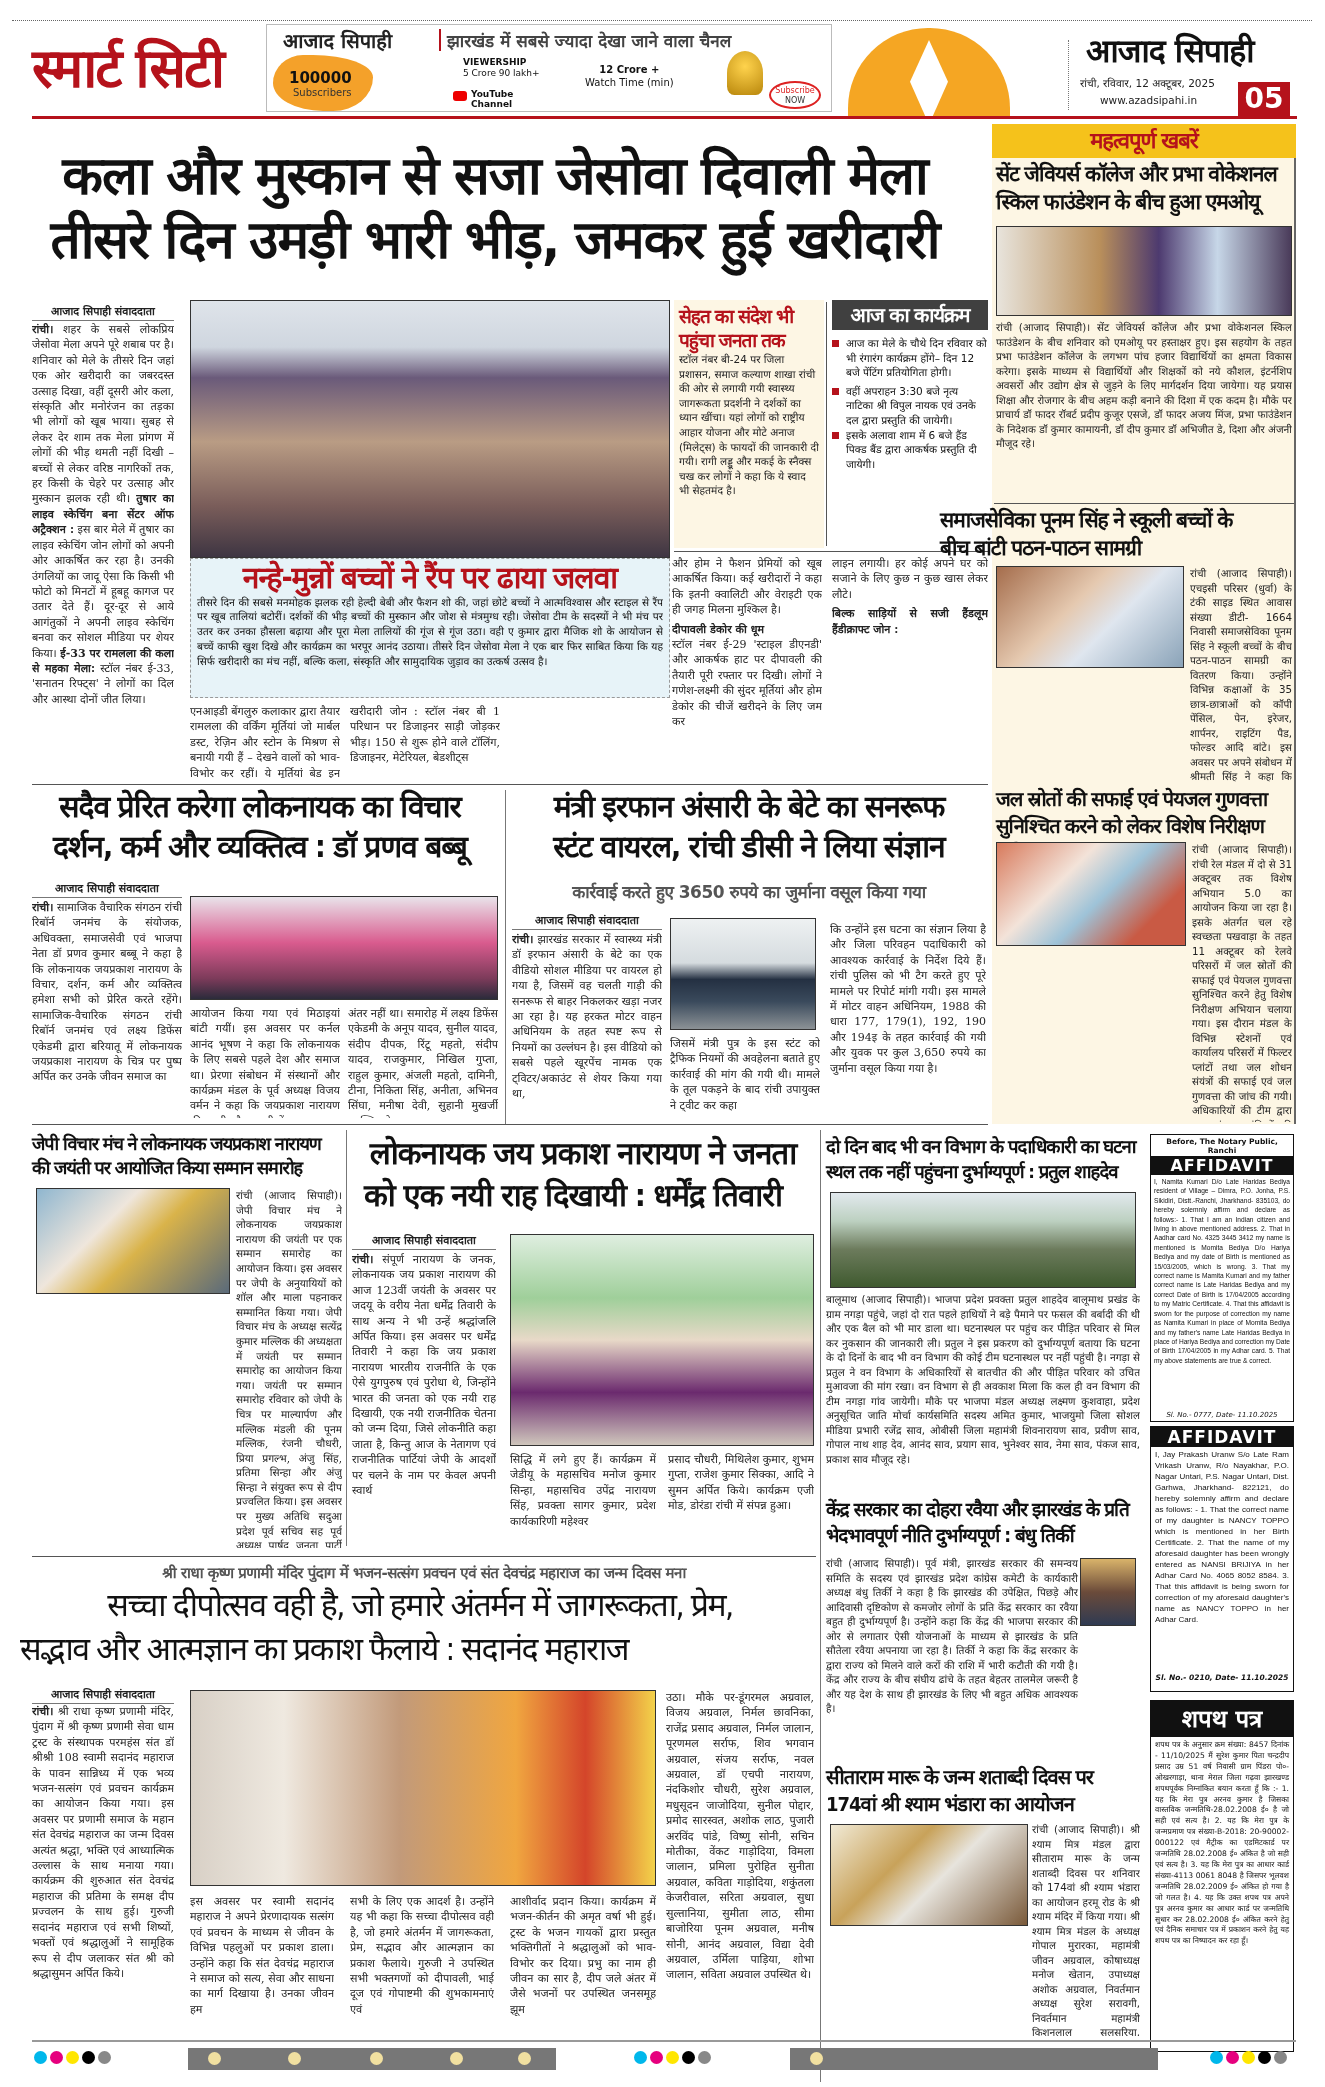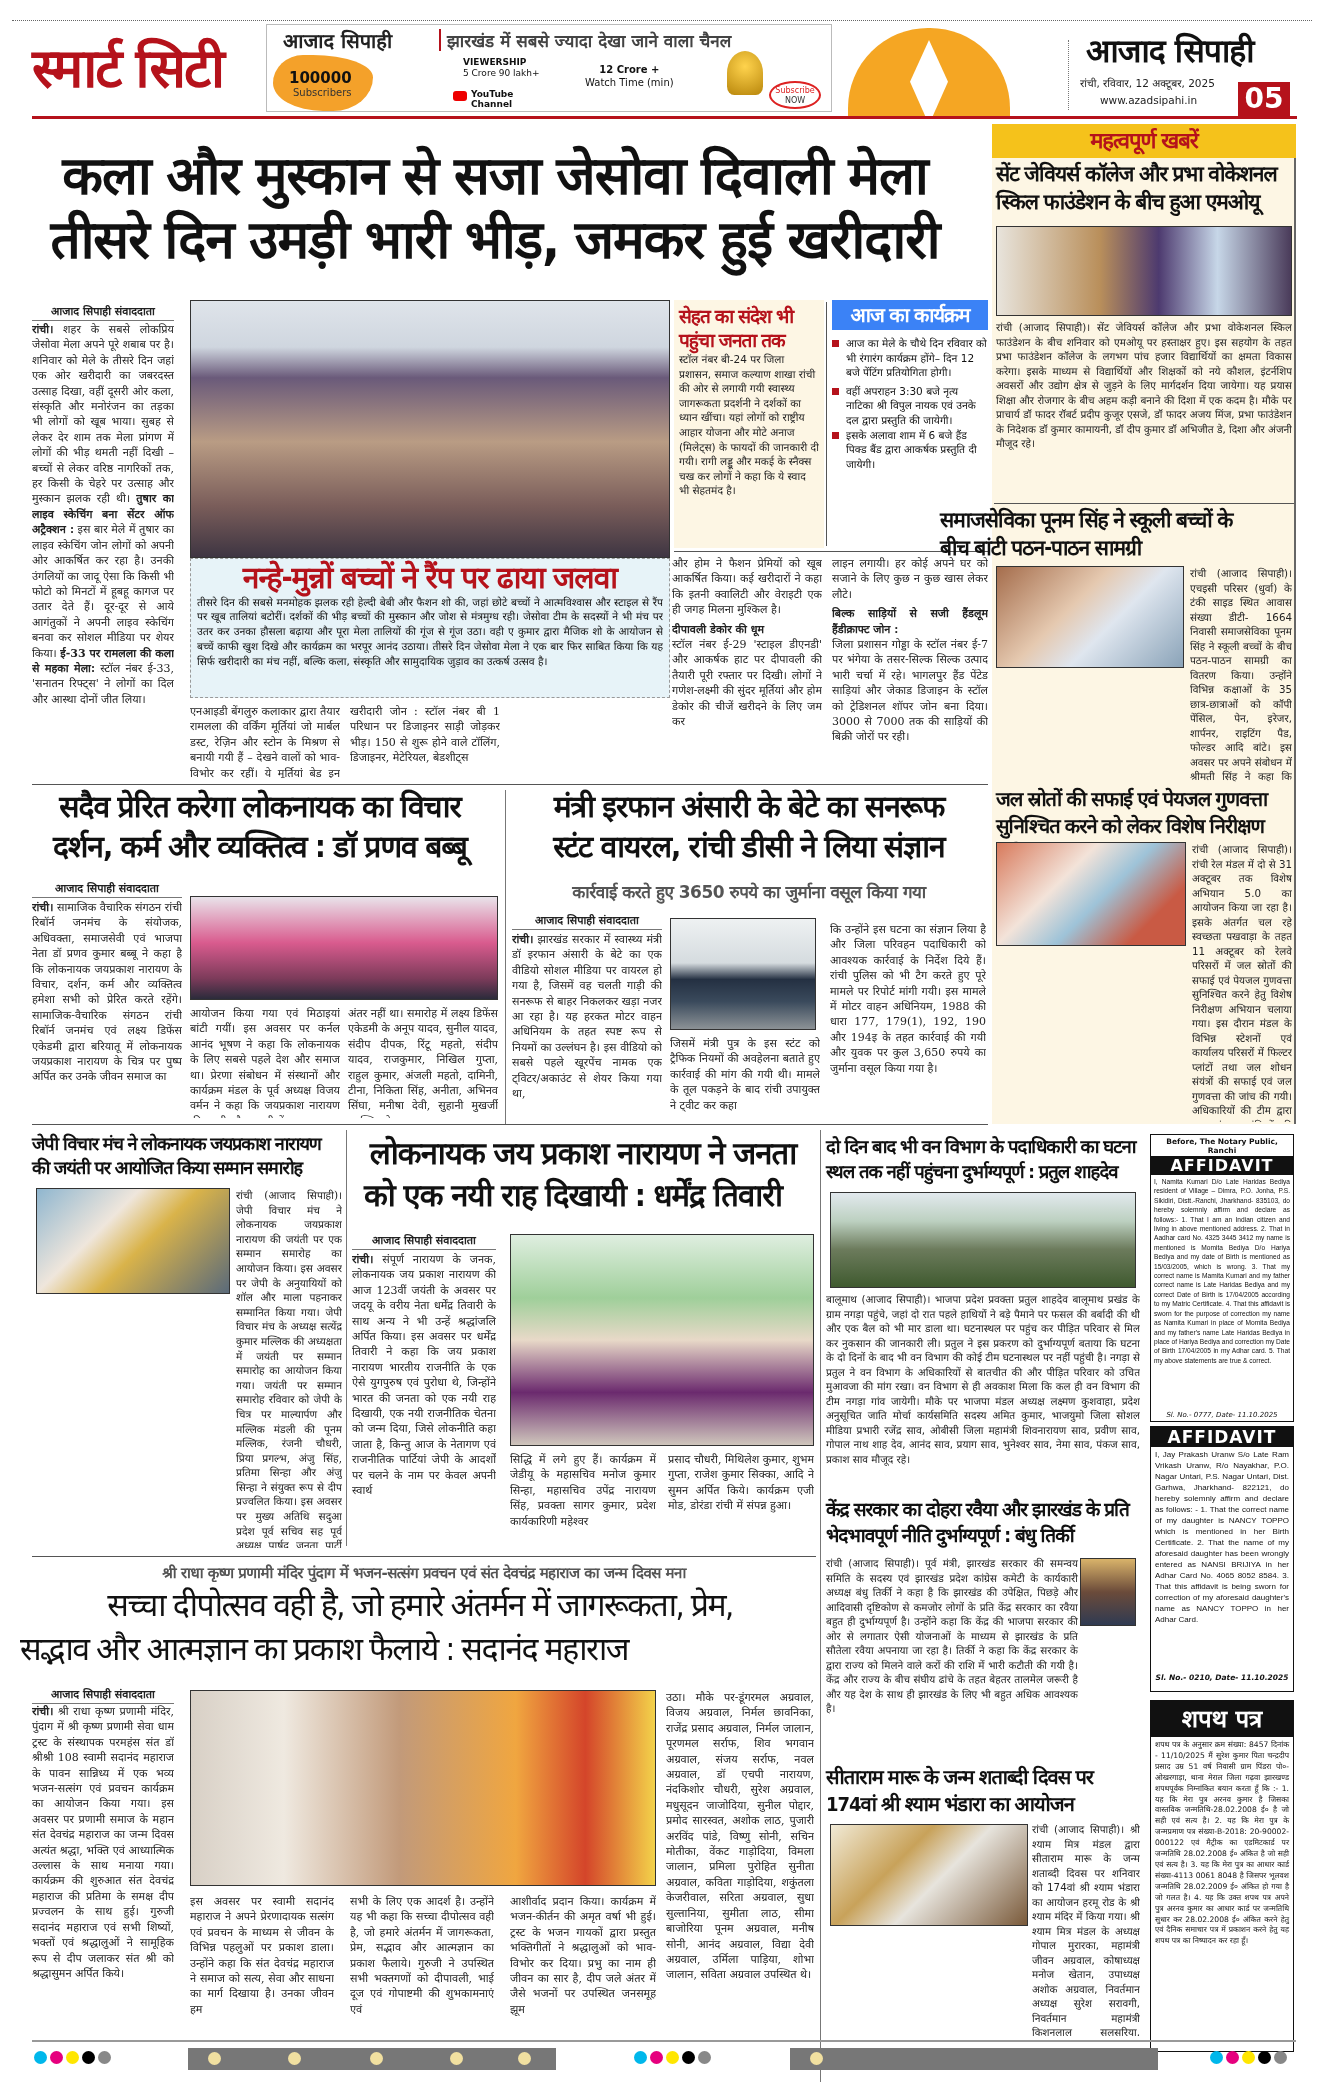--- a/index.html
+++ b/index.html
@@ -81,21 +81,21 @@
   <div class="txt" style="font-family:'DejaVu Sans','Liberation Sans',sans-serif;font-size:10.5px;line-height:14.8px;color:#111;height:100px">तीसरे दिन की सबसे मनमोहक झलक रही हेल्दी बेबी और फैशन शो की, जहां छोटे बच्चों ने आत्मविश्वास और स्टाइल से रैंप पर खूब तालियां बटोरीं। दर्शकों की भीड़ बच्चों की मुस्कान और जोश से मंत्रमुग्ध रही। जेसोवा टीम के सदस्यों ने भी मंच पर उतर कर उनका हौसला बढ़ाया और पूरा मेला तालियों की गूंज से गूंज उठा। वही ए कुमार द्वारा मैजिक शो के आयोजन से बच्चें काफी खुश दिखे और कार्यक्रम का भरपूर आनंद उठाया। तीसरे दिन जेसोवा मेला ने एक बार फिर साबित किया कि यह सिर्फ खरीदारी का मंच नहीं, बल्कि कला, संस्कृति और सामुदायिक जुड़ाव का उत्कर्ष उत्सव है।</div>
 </div>
 
 <div class="abs" style="left:674px;top:300px;width:150px;height:248px;background:#fdf6e4;padding:4px 5px">
   <div class="hl" style="color:#b5121b;font-size:19px;line-height:24px">सेहत का संदेश भी पहुंचा जनता तक</div>
   <div class="txt" style="font-family:'DejaVu Sans','Liberation Sans',sans-serif;font-size:10.5px;line-height:14.6px;height:190px;text-align:left">स्टॉल नंबर बी-24 पर जिला प्रशासन, समाज कल्याण शाखा रांची की ओर से लगायी गयी स्वास्थ्य जागरूकता प्रदर्शनी ने दर्शकों का ध्यान खींचा। यहां लोगों को राष्ट्रीय आहार योजना और मोटे अनाज (मिलेट्स) के फायदों की जानकारी दी गयी। रागी लड्डू और मकई के स्नैक्स चख कर लोगों ने कहा कि ये स्वाद भी सेहतमंद है।</div>
 </div>
 <div class="vrule" style="left:826px;top:302px;height:244px;background:#555"></div>
 
 <div class="abs" style="left:832px;top:300px;width:156px;height:248px">
-  <div class="hl" style="background:#3b82f6;color:#fff;font-size:20px;padding:1px 6px;line-height:28px;text-align:center">आज का कार्यक्रम</div>
+  <div class="hl" style="background:#404040;color:#fff;font-size:20px;padding:1px 6px;line-height:28px;text-align:center">आज का कार्यक्रम</div>
   <ul style="list-style:none;margin-top:6px">
     <li style="position:relative;padding-left:14px;font-size:10.5px;line-height:14.6px;margin-bottom:4px">
       <span style="position:absolute;left:0;top:4px;width:7px;height:7px;background:#b5121b"></span>
       <span>आज का मेले के चौथे दिन रविवार को भी रंगारंग कार्यक्रम होंगे– दिन 12 बजे पेंटिंग प्रतियोगिता होगी।</span>
     </li>
     <li style="position:relative;padding-left:14px;font-size:10.5px;line-height:14.6px;">
       <span style="position:absolute;left:0;top:4px;width:7px;height:7px;background:#b5121b"></span>
       <span>वहीं अपराहन 3:30 बजे नृत्य नाटिका श्री विपुल नायक एवं उनके दल द्वारा प्रस्तुति की जायेगी।</span>
     </li>
     <li style="position:relative;padding-left:14px;font-size:10.5px;line-height:14.6px">
@@ -109,21 +109,20 @@
 <div class="abs txt" style="left:190px;top:704px;width:150px;height:74px">एनआइडी बेंगलुरु कलाकार द्वारा तैयार रामलला की वर्किंग मूर्तियां जो मार्बल डस्ट, रेज़िन और स्टोन के मिश्रण से बनायी गयी हैं – देखने वालों को भाव-विभोर कर रहीं। ये मूर्तियां बेड इन रांची का एक बेहतरीन उदाहरण पेश कर रही हैं। 'परिधान' बना सबसे पॉपुलर</div>
 <div class="abs txt" style="left:350px;top:704px;width:150px;height:74px">खरीदारी जोन : स्टॉल नंबर बी 1 परिधान पर डिजाइनर साड़ी जोड़कर भीड़। 150 से शुरू होने वाले टॉलिंग, डिजाइनर, मेटेरियल, बेडशीट्स</div>
 <div class="abs txt" style="left:672px;top:556px;width:150px;height:222px">
   <span>और होम ने फैशन प्रेमियों को खूब आकर्षित किया। कई खरीदारों ने कहा कि इतनी क्वालिटी और वेराइटी एक ही जगह मिलना मुश्किल है।</span>
   <b style="display:block;margin-top:4px">दीपावली डेकोर की धूम</b>
   <span>स्टॉल नंबर ई-29 'स्टाइल डीएनडी' और आकर्षक हाट पर दीपावली की तैयारी पूरी रफ्तार पर दिखी। लोगों ने गणेश-लक्ष्मी की सुंदर मूर्तियां और होम डेकोर की चीजें खरीदने के लिए जम कर</span>
 </div>
 <div class="abs txt" style="left:832px;top:556px;width:156px;height:222px">
   <span>लाइन लगायी। हर कोई अपने घर को सजाने के लिए कुछ न कुछ खास लेकर लौटे।</span>
   <b style="display:block;margin-top:4px">बिल्क साड़ियों से सजी हैंडलूम हैंडीक्राफ्ट जोन :</b>
-  <span>जिला प्रशासन गोड्डा के स्टॉल नंबर ई-7 पर भंगेया के तसर-सिल्क सिल्क उत्पाद भारी चर्चा में रहे। भागलपुर हैंड पेंटेड साड़ियां और जेकाड डिजाइन के स्टॉल को ट्रेडिशनल शॉपर जोन बना दिया। 3000 से 7000 तक की साड़ियों की बिक्री जोरों पर रही।</span>
 </div>
 <div class="hrule" style="left:32px;top:784px;width:956px;background:#555"></div>
 
 <div class="abs" style="left:992px;top:124px;width:304px;height:1000px;background:#fdf6e4;border-right:2px solid #666"></div>
 <div class="abs hl" style="left:992px;top:124px;width:304px;height:34px;background:#f5c21b;color:#b5121b;text-align:center;font-size:22px;line-height:34px">महत्वपूर्ण खबरें</div>
 
 <div class="abs hl" style="left:996px;top:160px;width:296px;font-size:21px;line-height:28px">सेंट जेवियर्स कॉलेज और प्रभा वोकेशनल स्किल फाउंडेशन के बीच हुआ एमओयू</div>
 <div class="photo" style="left:996px;top:226px;width:296px;height:90px;background:linear-gradient(90deg,#e8e4dc,#b98f5b 35%,#4d3a6f 55%,#c7d7e8 75%,#4a3b5a)"></div>
 <div class="abs txt" style="left:996px;top:320px;width:296px;height:180px;font-family:'DejaVu Sans','Liberation Sans',sans-serif;font-size:10.3px;line-height:14.5px">रांची (आजाद सिपाही)। सेंट जेवियर्स कॉलेज और प्रभा वोकेशनल स्किल फाउंडेशन के बीच शनिवार को एमओयू पर हस्ताक्षर हुए। इस सहयोग के तहत प्रभा फाउंडेशन कॉलेज के लगभग पांच हजार विद्यार्थियों का क्षमता विकास करेगा। इसके माध्यम से विद्यार्थियों और शिक्षकों को नये कौशल, इंटर्नशिप अवसरों और उद्योग क्षेत्र से जुड़ने के लिए मार्गदर्शन दिया जायेगा। यह प्रयास शिक्षा और रोजगार के बीच अहम कड़ी बनाने की दिशा में एक कदम है। मौके पर प्राचार्य डॉ फादर रॉबर्ट प्रदीप कुजूर एसजे, डॉ फादर अजय मिंज, प्रभा फाउंडेशन के निदेशक डॉ कुमार कामायनी, डॉ दीप कुमार डॉ अभिजीत डे, दिशा और अंजनी मौजूद रहे।</div>
 <div class="hrule" style="left:994px;top:503px;width:300px;background:#555"></div>

